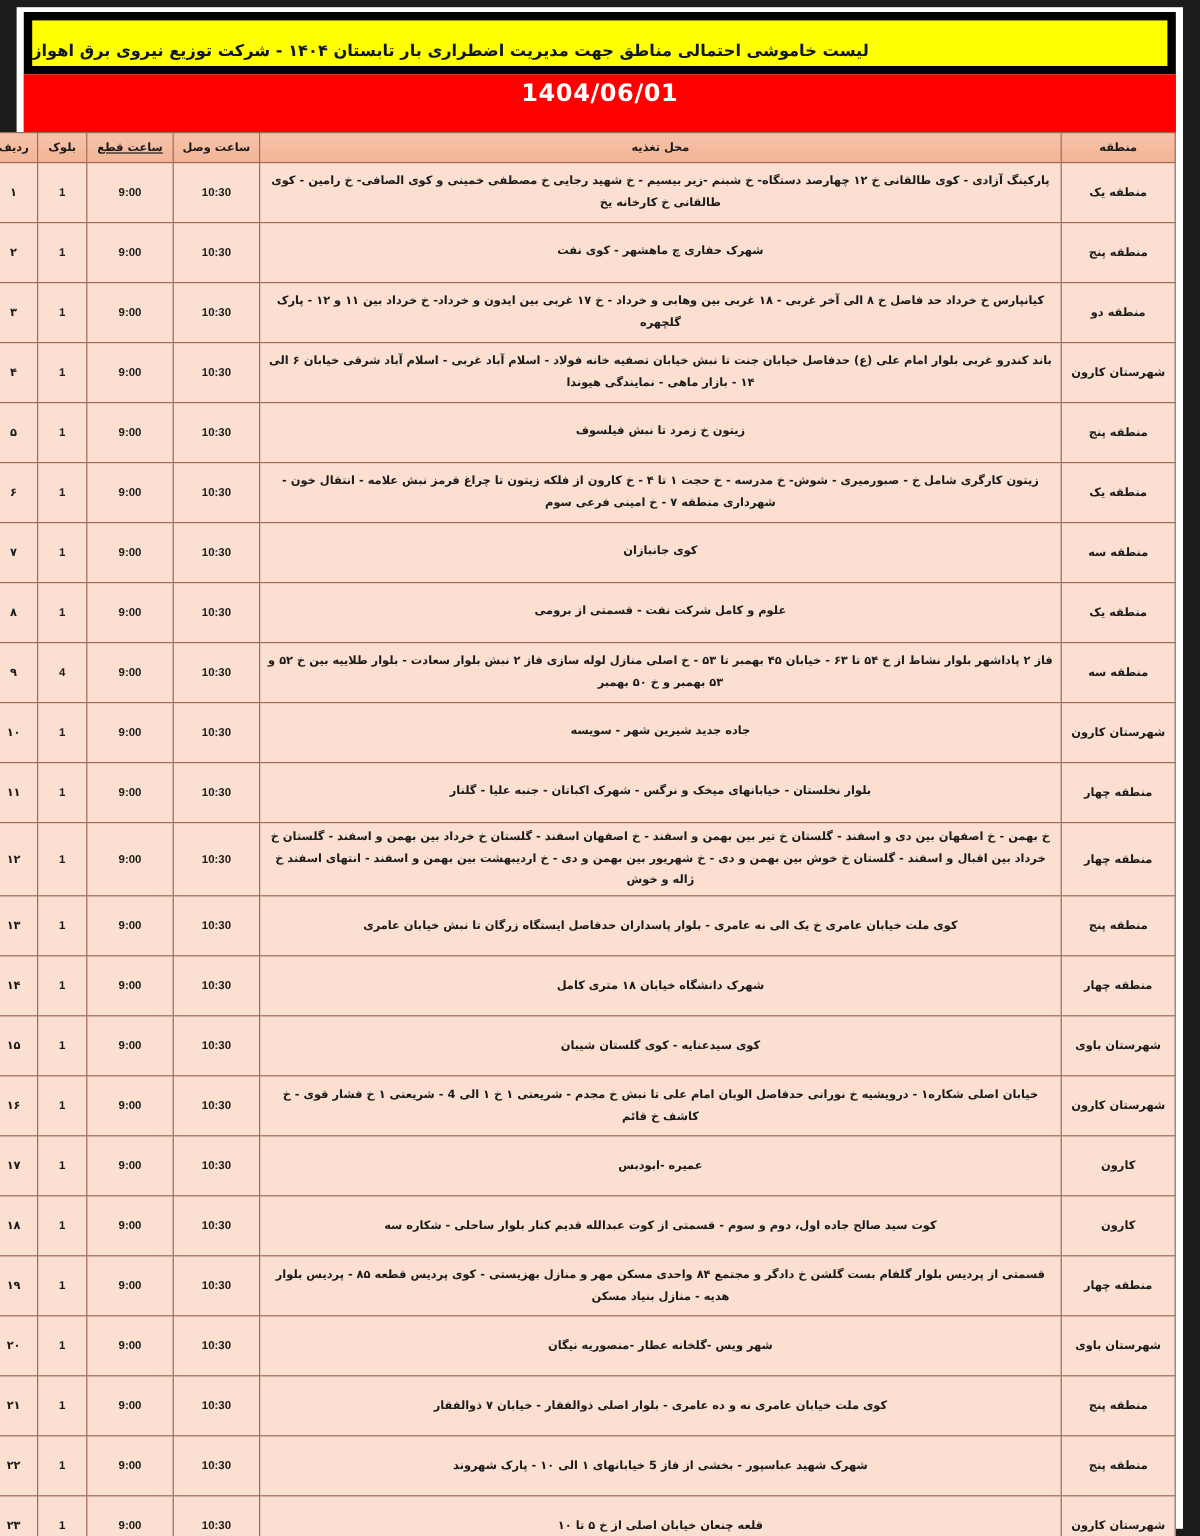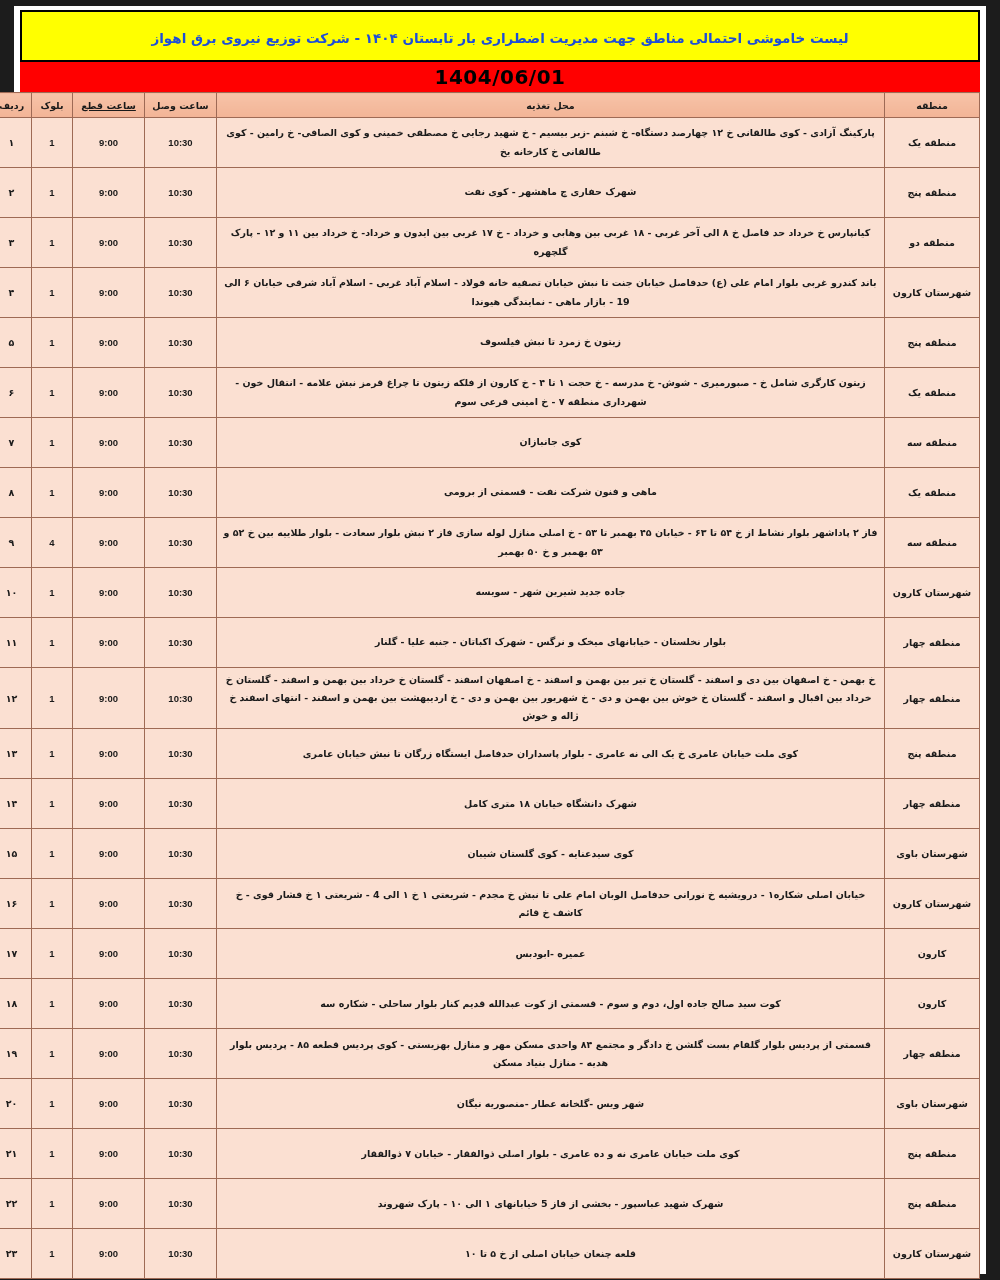--- a/index.html
+++ b/index.html
@@ -21,37 +21,37 @@
     position: absolute;
     left: 14px;
     top: 6px;
     width: 972px;
     height: 1268px;
     background: #ffffff;
     padding: 4px 6px 6px 6px;
   }
   .title-bar {
     background: #ffff00;
-    color: #1d4ed8;
-    text-align: center;
+    color: #0f172a;
+    text-align: left;
     font-size: 13.5px;
     font-weight: bold;
     height: 52px;
     line-height: 52px;
-    border: 2px solid #000000;
+    border: 7px solid #000000;
     white-space: nowrap;
     overflow: hidden;
   }
   .date-bar {
     background: #ff0000;
-    color: #000000;
+    color: #ffffff;
     text-align: center;
     font-size: 20px;
     font-weight: bold;
-    height: 30px;
+    height: 48px;
     line-height: 30px;
     letter-spacing: 0.5px;
     border-left: 1px solid #ff0000;
     border-right: 1px solid #ff0000;
   }
   table.outage {
     width: 100%;
     border-collapse: collapse;
     table-layout: fixed;
     background: #fbe0d2;
@@ -147,21 +147,21 @@
           <tr>
             <td class="col-region">منطقه دو</td>
             <td class="col-place">کیانپارس خ خرداد حد فاصل خ ۸ الی آخر غربی - ۱۸ غربی بین وهابی و خرداد - خ ۱۷ غربی بین ایدون و خرداد- خ خرداد بین ۱۱ و ۱۲ - پارک گلچهره</td>
             <td class="col-on">10:30</td>
             <td class="col-off">9:00</td>
             <td class="col-block">1</td>
             <td class="col-index">۳</td>
           </tr>
           <tr>
             <td class="col-region">شهرستان کارون</td>
-            <td class="col-place">باند کندرو غربی بلوار امام علی (ع) حدفاصل خیابان جنت تا نبش خیابان تصفیه خانه فولاد - اسلام آباد غربی - اسلام آباد شرقی خیابان ۶ الی 19 - بازار ماهی - نمایندگی هیوندا</td>
+            <td class="col-place">باند کندرو غربی بلوار امام علی (ع) حدفاصل خیابان جنت تا نبش خیابان تصفیه خانه فولاد - اسلام آباد غربی - اسلام آباد شرقی خیابان ۶ الی ۱۴ - بازار ماهی - نمایندگی هیوندا</td>
             <td class="col-on">10:30</td>
             <td class="col-off">9:00</td>
             <td class="col-block">1</td>
             <td class="col-index">۴</td>
           </tr>
           <tr>
             <td class="col-region">منطقه پنج</td>
             <td class="col-place">زیتون خ زمرد تا نبش فیلسوف</td>
             <td class="col-on">10:30</td>
             <td class="col-off">9:00</td>
@@ -179,21 +179,21 @@
           <tr>
             <td class="col-region">منطقه سه</td>
             <td class="col-place">کوی جانبازان</td>
             <td class="col-on">10:30</td>
             <td class="col-off">9:00</td>
             <td class="col-block">1</td>
             <td class="col-index">۷</td>
           </tr>
           <tr>
             <td class="col-region">منطقه یک</td>
-            <td class="col-place">ماهی و فنون شرکت نفت - قسمتی از برومی</td>
+            <td class="col-place">علوم و کامل شرکت نفت - قسمتی از برومی</td>
             <td class="col-on">10:30</td>
             <td class="col-off">9:00</td>
             <td class="col-block">1</td>
             <td class="col-index">۸</td>
           </tr>
           <tr>
             <td class="col-region">منطقه سه</td>
             <td class="col-place">فاز ۲ پاداشهر بلوار نشاط از خ ۵۴ تا ۶۳ - خیابان ۴۵ بهمبر تا ۵۳ - خ اصلی منازل لوله سازی فاز ۲ نبش بلوار سعادت - بلوار طلاییه بین خ ۵۲ و ۵۳ بهمبر و خ ۵۰ بهمبر</td>
             <td class="col-on">10:30</td>
             <td class="col-off">9:00</td>

